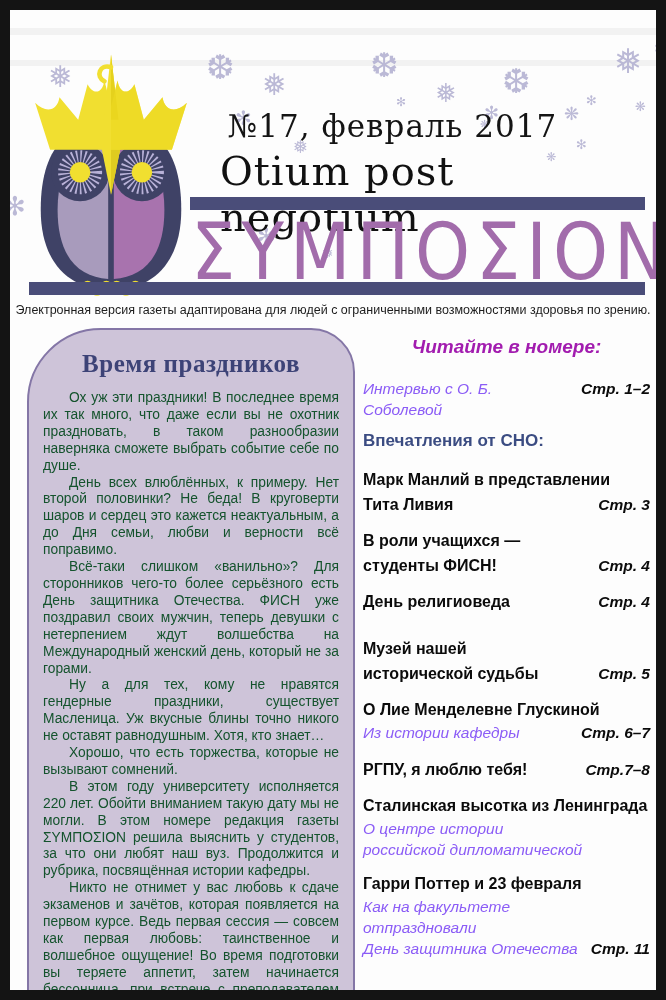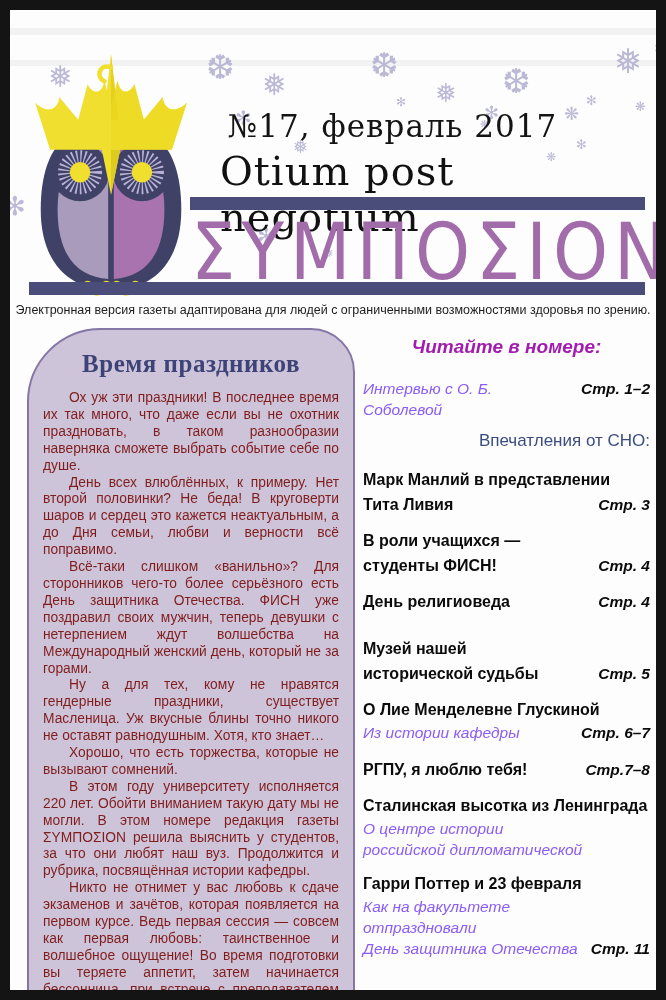--- a/index.html
+++ b/index.html
@@ -39,30 +39,30 @@
     position:absolute; left:17px; top:318px; width:328px; min-height:612px;
     box-sizing:border-box; background:#cec4d9; border:2px solid #8476a6;
     border-radius:74px 44px 74px 44px; padding:18px 14px 20px 14px;
   }
   .editorial-title{
     font-family:"Liberation Serif", serif; font-weight:bold; font-size:25px;
     color:#3d4377; text-align:center; margin:2px 0 12px 0; letter-spacing:0.5px;
   }
   .editorial-body p{
     margin:0; text-indent:26px; text-align:justify;
-    font-size:13.8px; line-height:16.9px; color:#7f1d1d;
+    font-size:13.8px; line-height:16.9px; color:#14532d;
   }
   
   .toc{position:absolute; left:353px; top:326px; width:287px;}
   .toc-header{
     text-align:center; font-weight:bold; font-style:italic; font-size:19px;
     color:#a21caf; margin-bottom:20px;
   }
   .toc-section{
-    text-align:right; font-weight:normal; font-size:17px; color:#3b4c82;
+    text-align:left; font-weight:bold; font-size:17px; color:#3b4c82;
     margin:6px 0 16px 0;
   }
   .toc-entry{margin-bottom:11px;}
   .tr{display:flex; align-items:baseline;}
   .tt{font-weight:bold; font-size:16px; line-height:25px; color:#0b0b0b;}
   .ts{font-style:italic; font-size:15.5px; line-height:21px; color:#8b5cf6;}
   .pg{margin-left:auto; font-weight:bold; font-style:italic; font-size:15.5px; color:#0b0b0b; padding-left:8px; white-space:nowrap;}
   .toc > .toc-entry:nth-child(7){margin-top:22px;}
   .toc > .toc-entry:nth-child(9){margin-top:14px;}
 </style>

